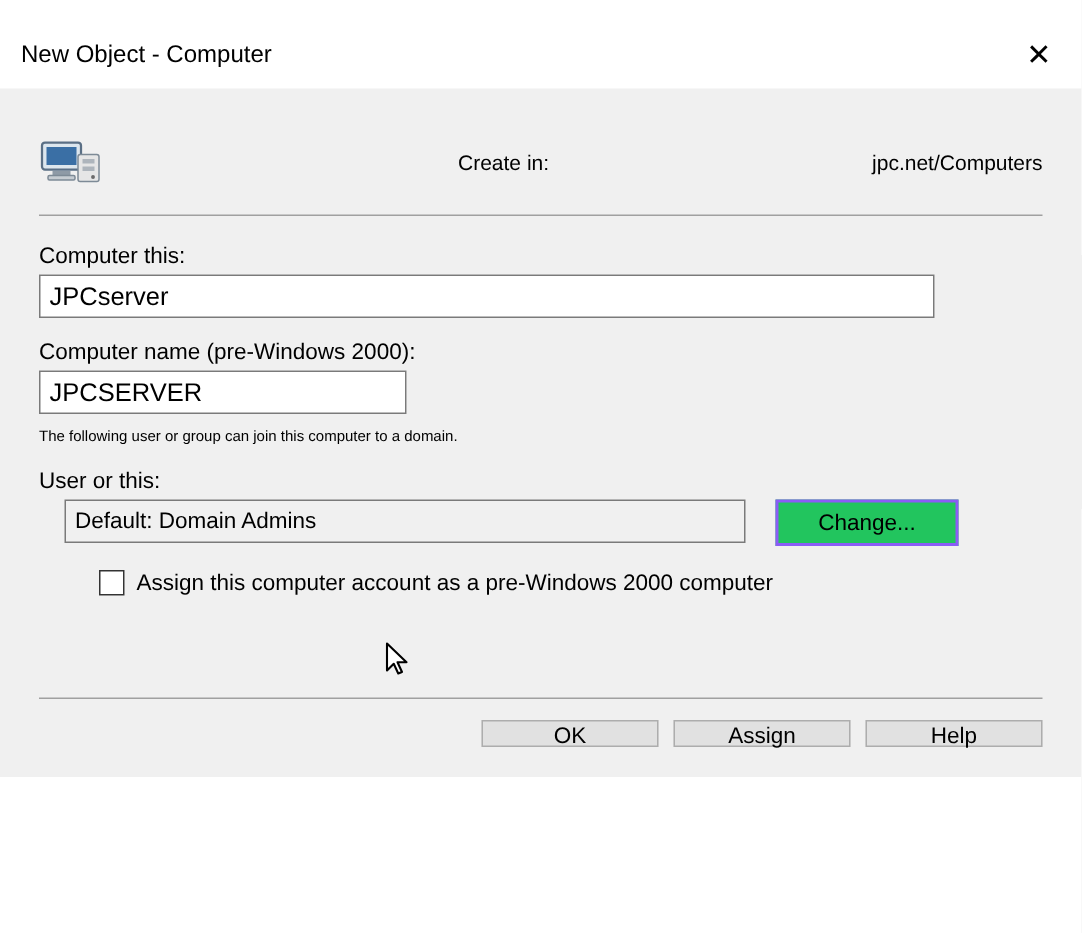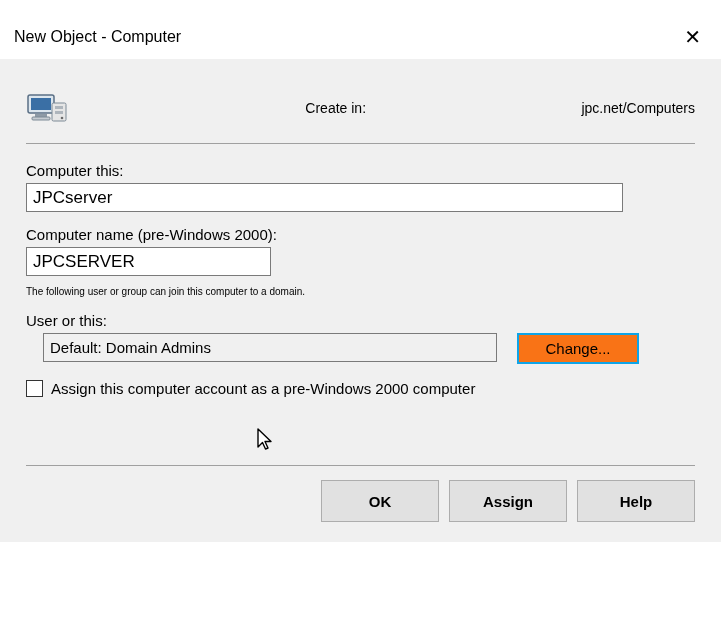--- a/index.html
+++ b/index.html
@@ -97,31 +97,32 @@
       padding: 4px 6px;
       border: 1px solid #7a7a7a;
       background: #f0f0f0;
       height: 29px;
       width: 454px;
       color: #000;
     }
     .change-btn {
       width: 122px;
       height: 31px;
-      border: 2px solid #0ea5e9;
-      background: #f97316;
+      border: 2px solid #8b5cf6;
+      background: #22c55e;
       font-family: inherit;
       font-size: 15px;
       cursor: default;
     }
     .checkbox-row {
       display: flex;
       gap: 8px;
       font-size: 15px;
       margin-bottom: 26px;
+      margin-left: 40px;
     }
     .checkbox {
       width: 17px;
       height: 17px;
       border: 1px solid #333;
       background: #fff;
       display: inline-block;
     }
     .cursor-area {
       height: 40px;
@@ -133,27 +134,26 @@
       top: 4px;
     }
     .button-row {
       display: flex;
       justify-content: flex-end;
       gap: 10px;
       padding: 14px 0 8px 0;
     }
     .dlg-btn {
       width: 118px;
-      height: 42px;
+      height: 18px;
       border: 1px solid #adadad;
       background: #e1e1e1;
       font-family: inherit;
       font-size: 15px;
       cursor: default;
-      font-weight: bold;
     }
     .icon-svg { display:block; }
   </style>
 </head>
 <body>
 
 <div class="window">
 
   <div class="titlebar">
     <span class="title">New Object - Computer</span>

